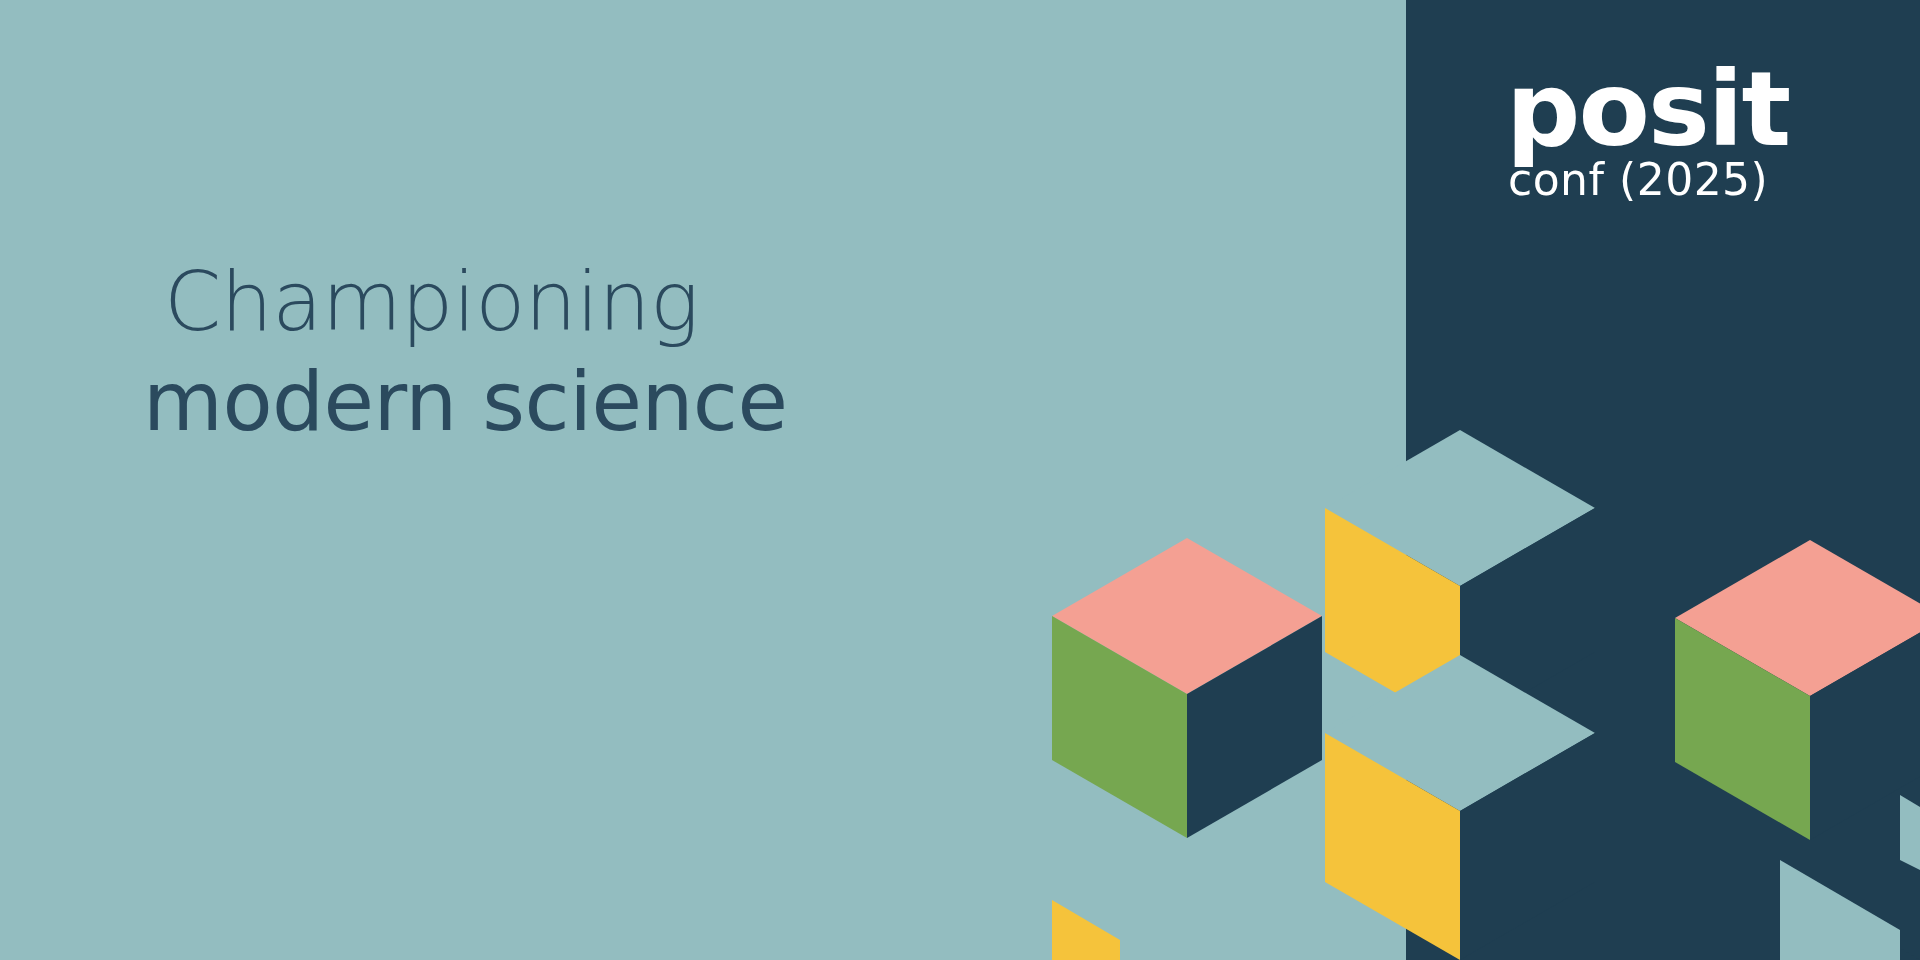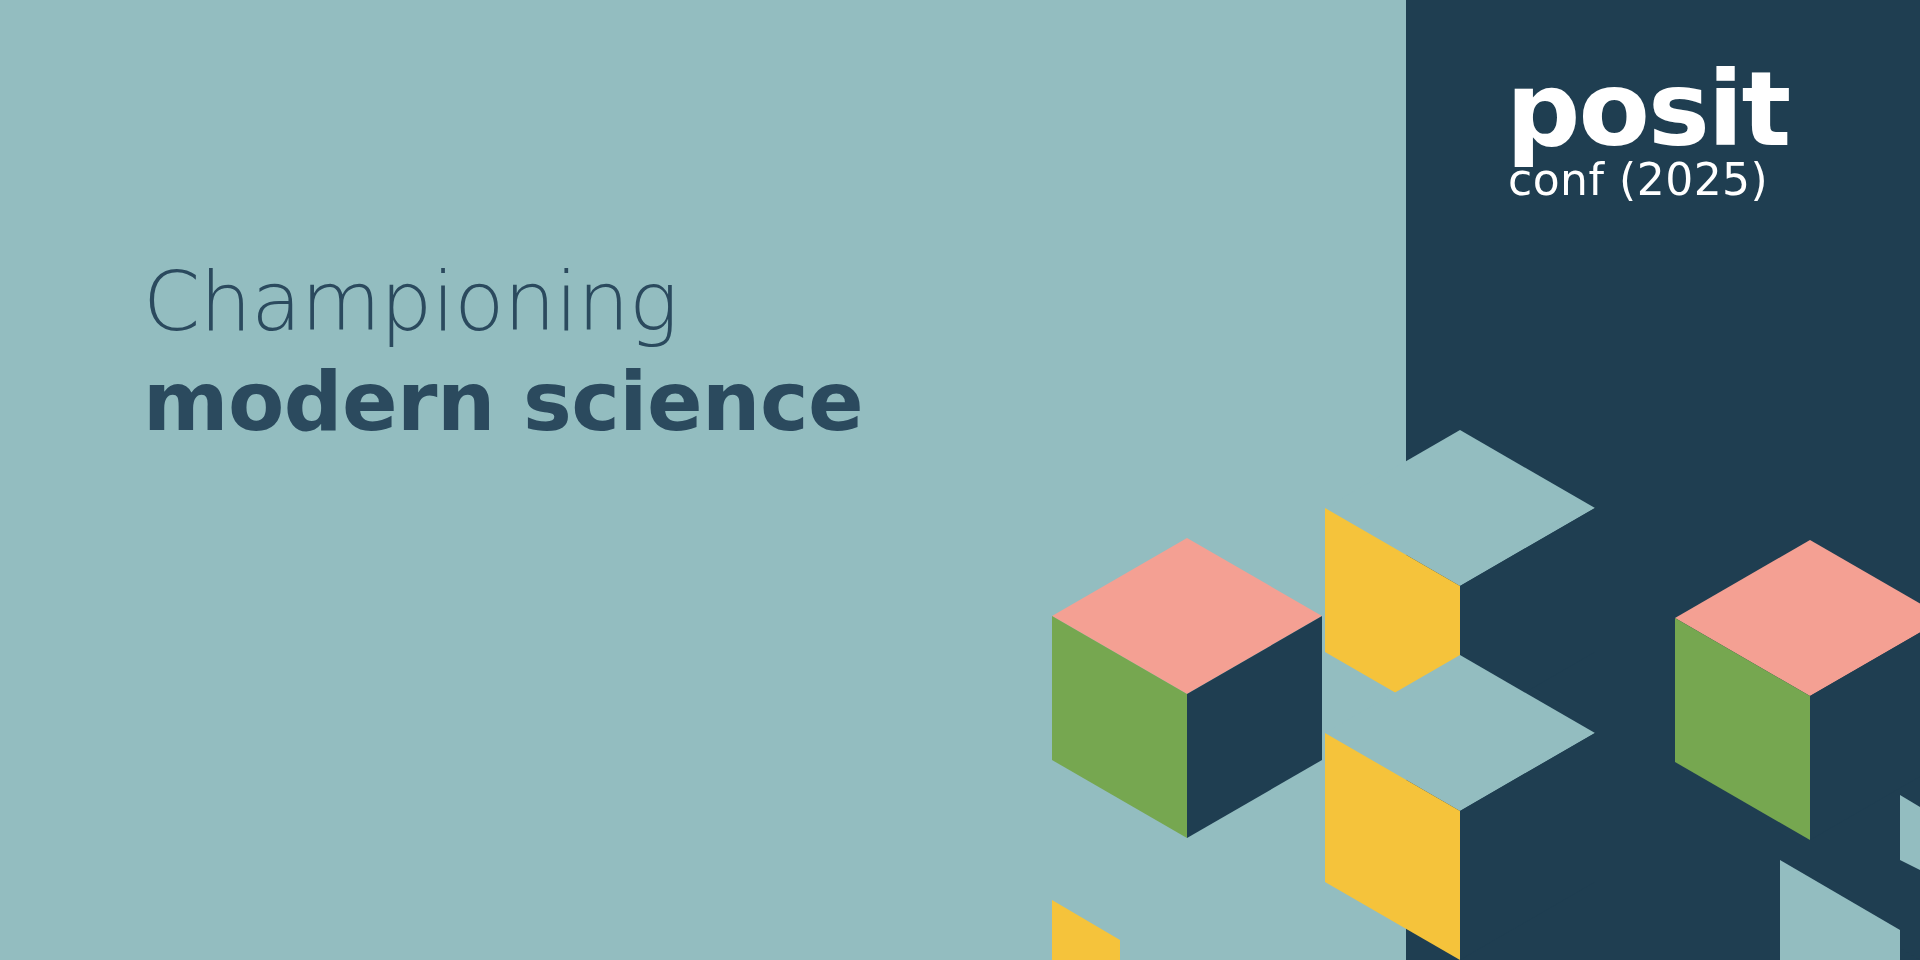--- a/index.html
+++ b/index.html
@@ -62,22 +62,22 @@
     left:143px;
     top:252px;
     width:1180px;
     color:#2b4a5e;
     font-family:"DejaVu Sans", sans-serif;
     font-size:82px;
     line-height:100px;
     letter-spacing:-0.5px;
   }
   #headline .ln { display:block; white-space:nowrap; }
-  #headline .light { font-weight:300; }
-  #headline .bold  { font-weight:700; }
+  #headline .light { font-weight:300;margin-left:21px; }
+  #headline .bold  { font-weight:400; }
 
   
   #artwork {
     position:absolute;
     left:1020px;
     top:400px;
     width:900px;
     height:560px;
   }
   #artwork svg { display:block; width:900px; height:560px; }

